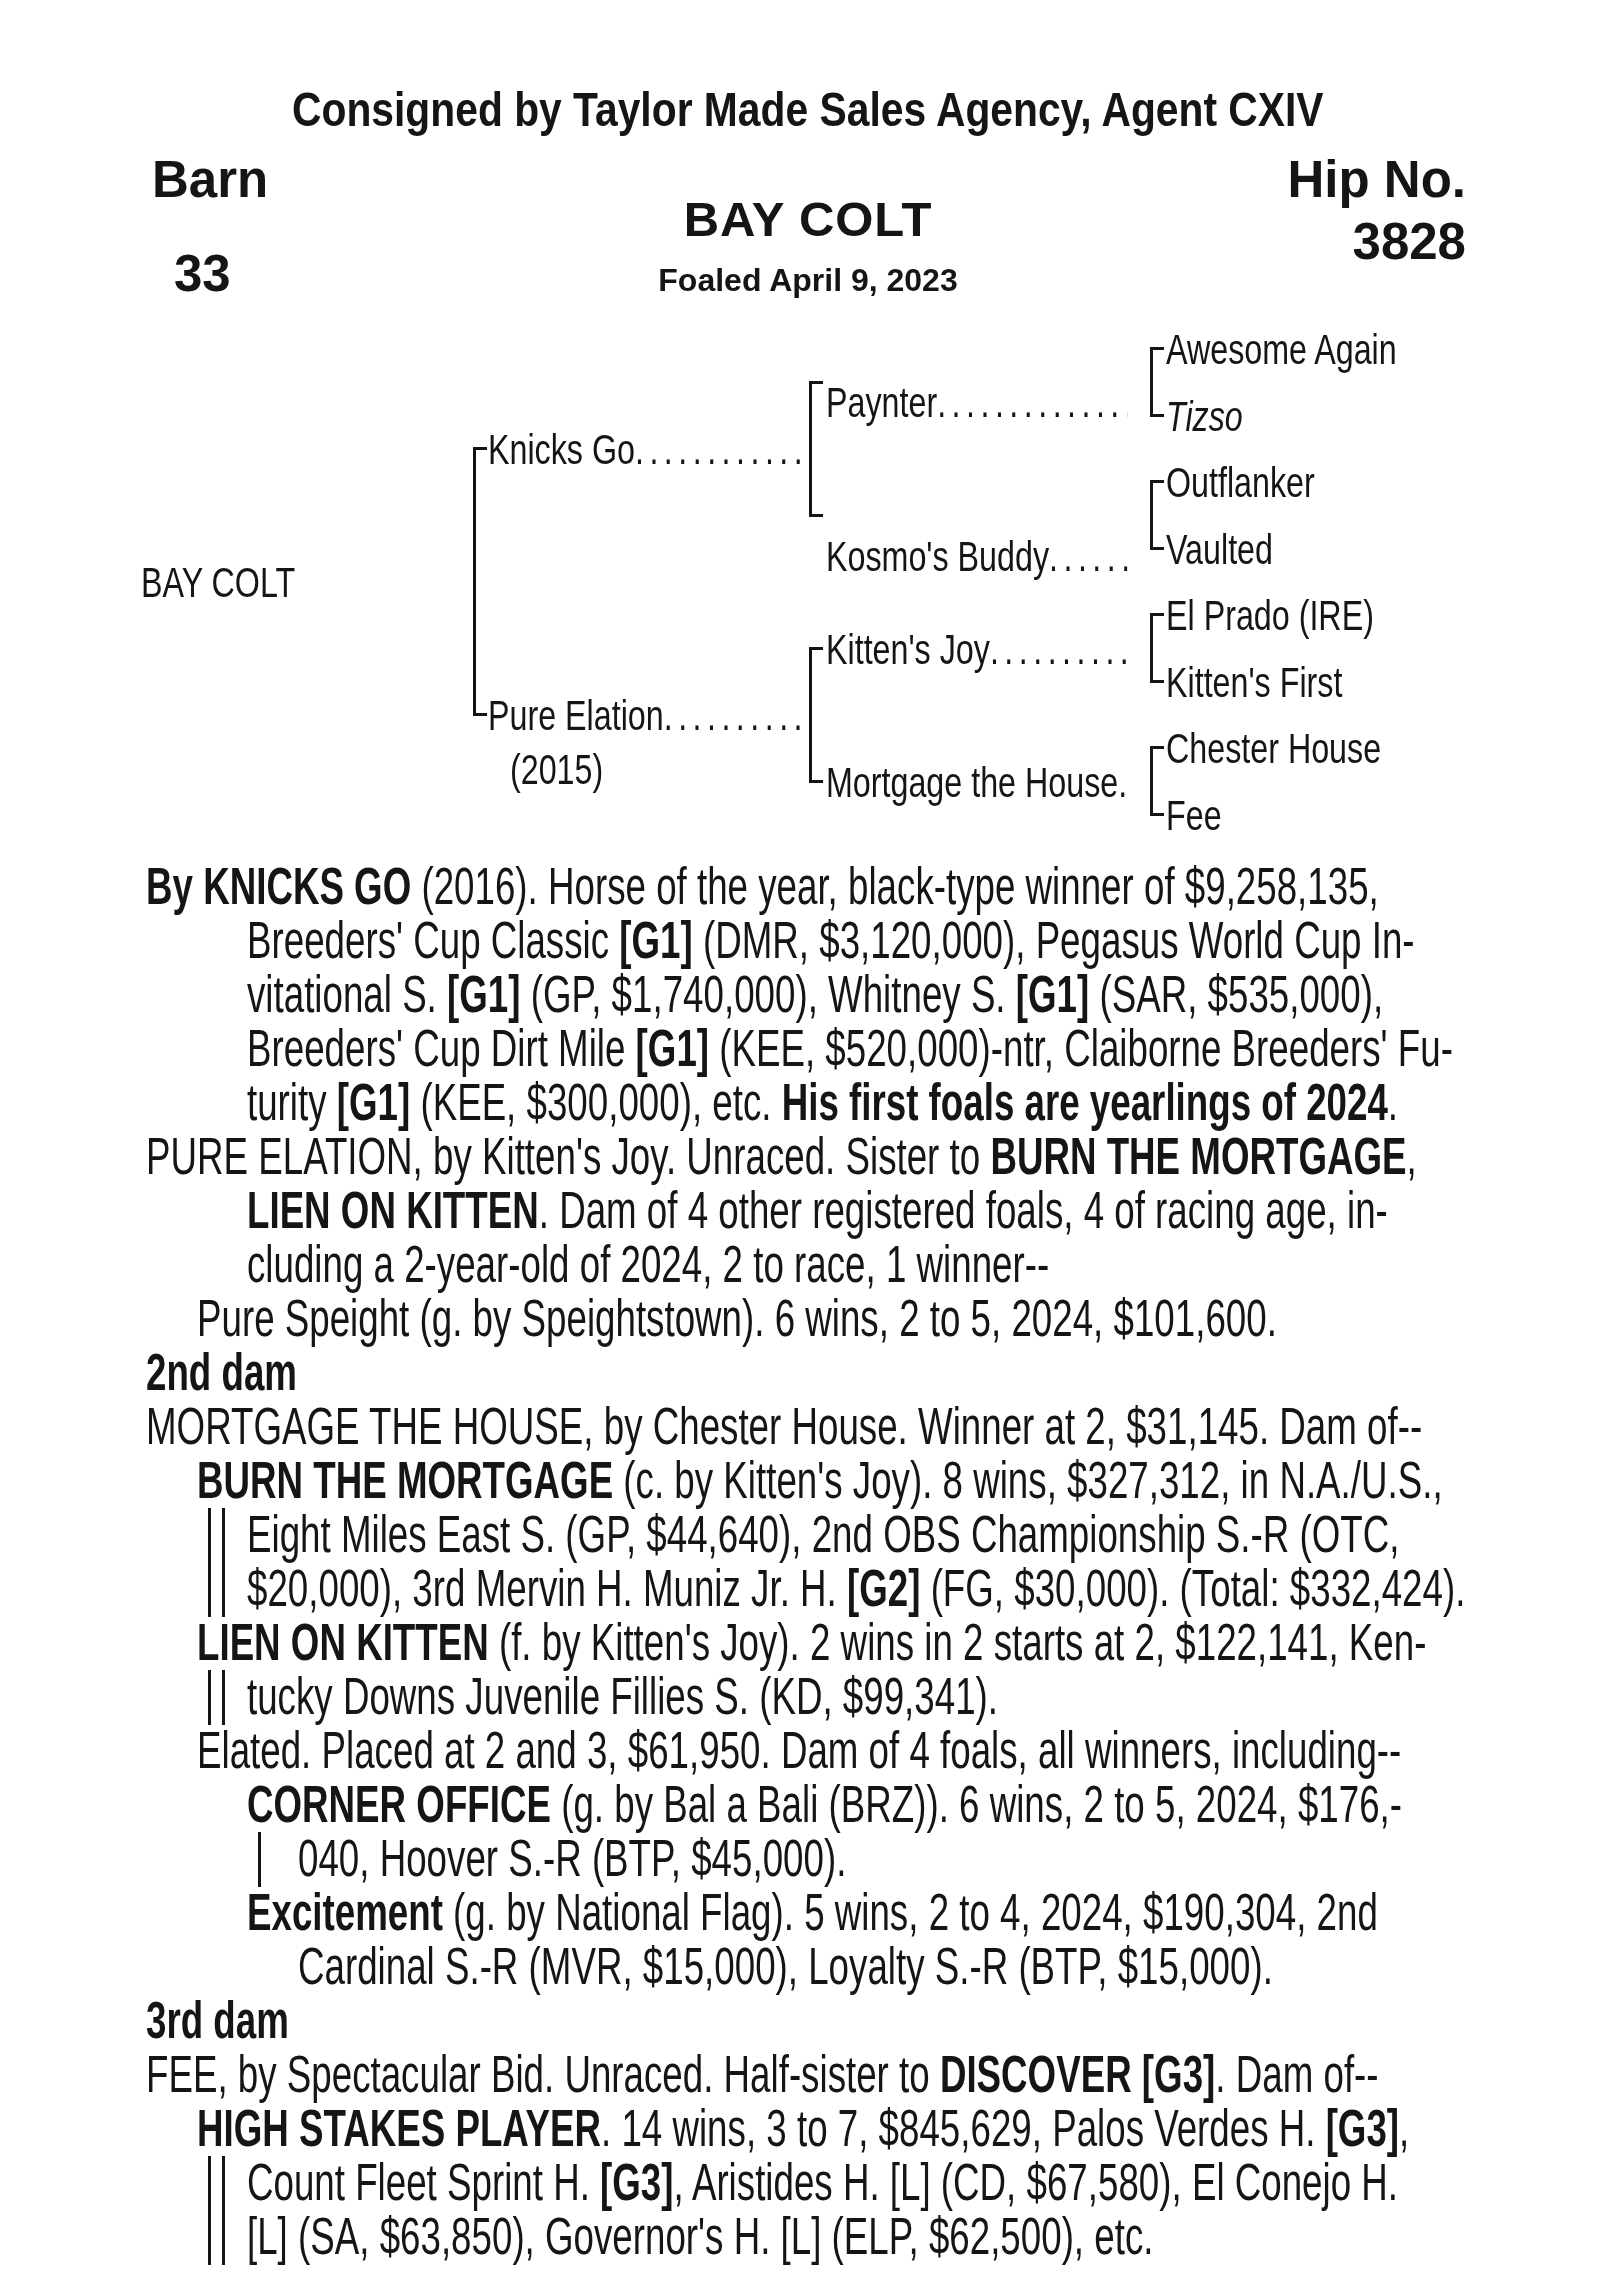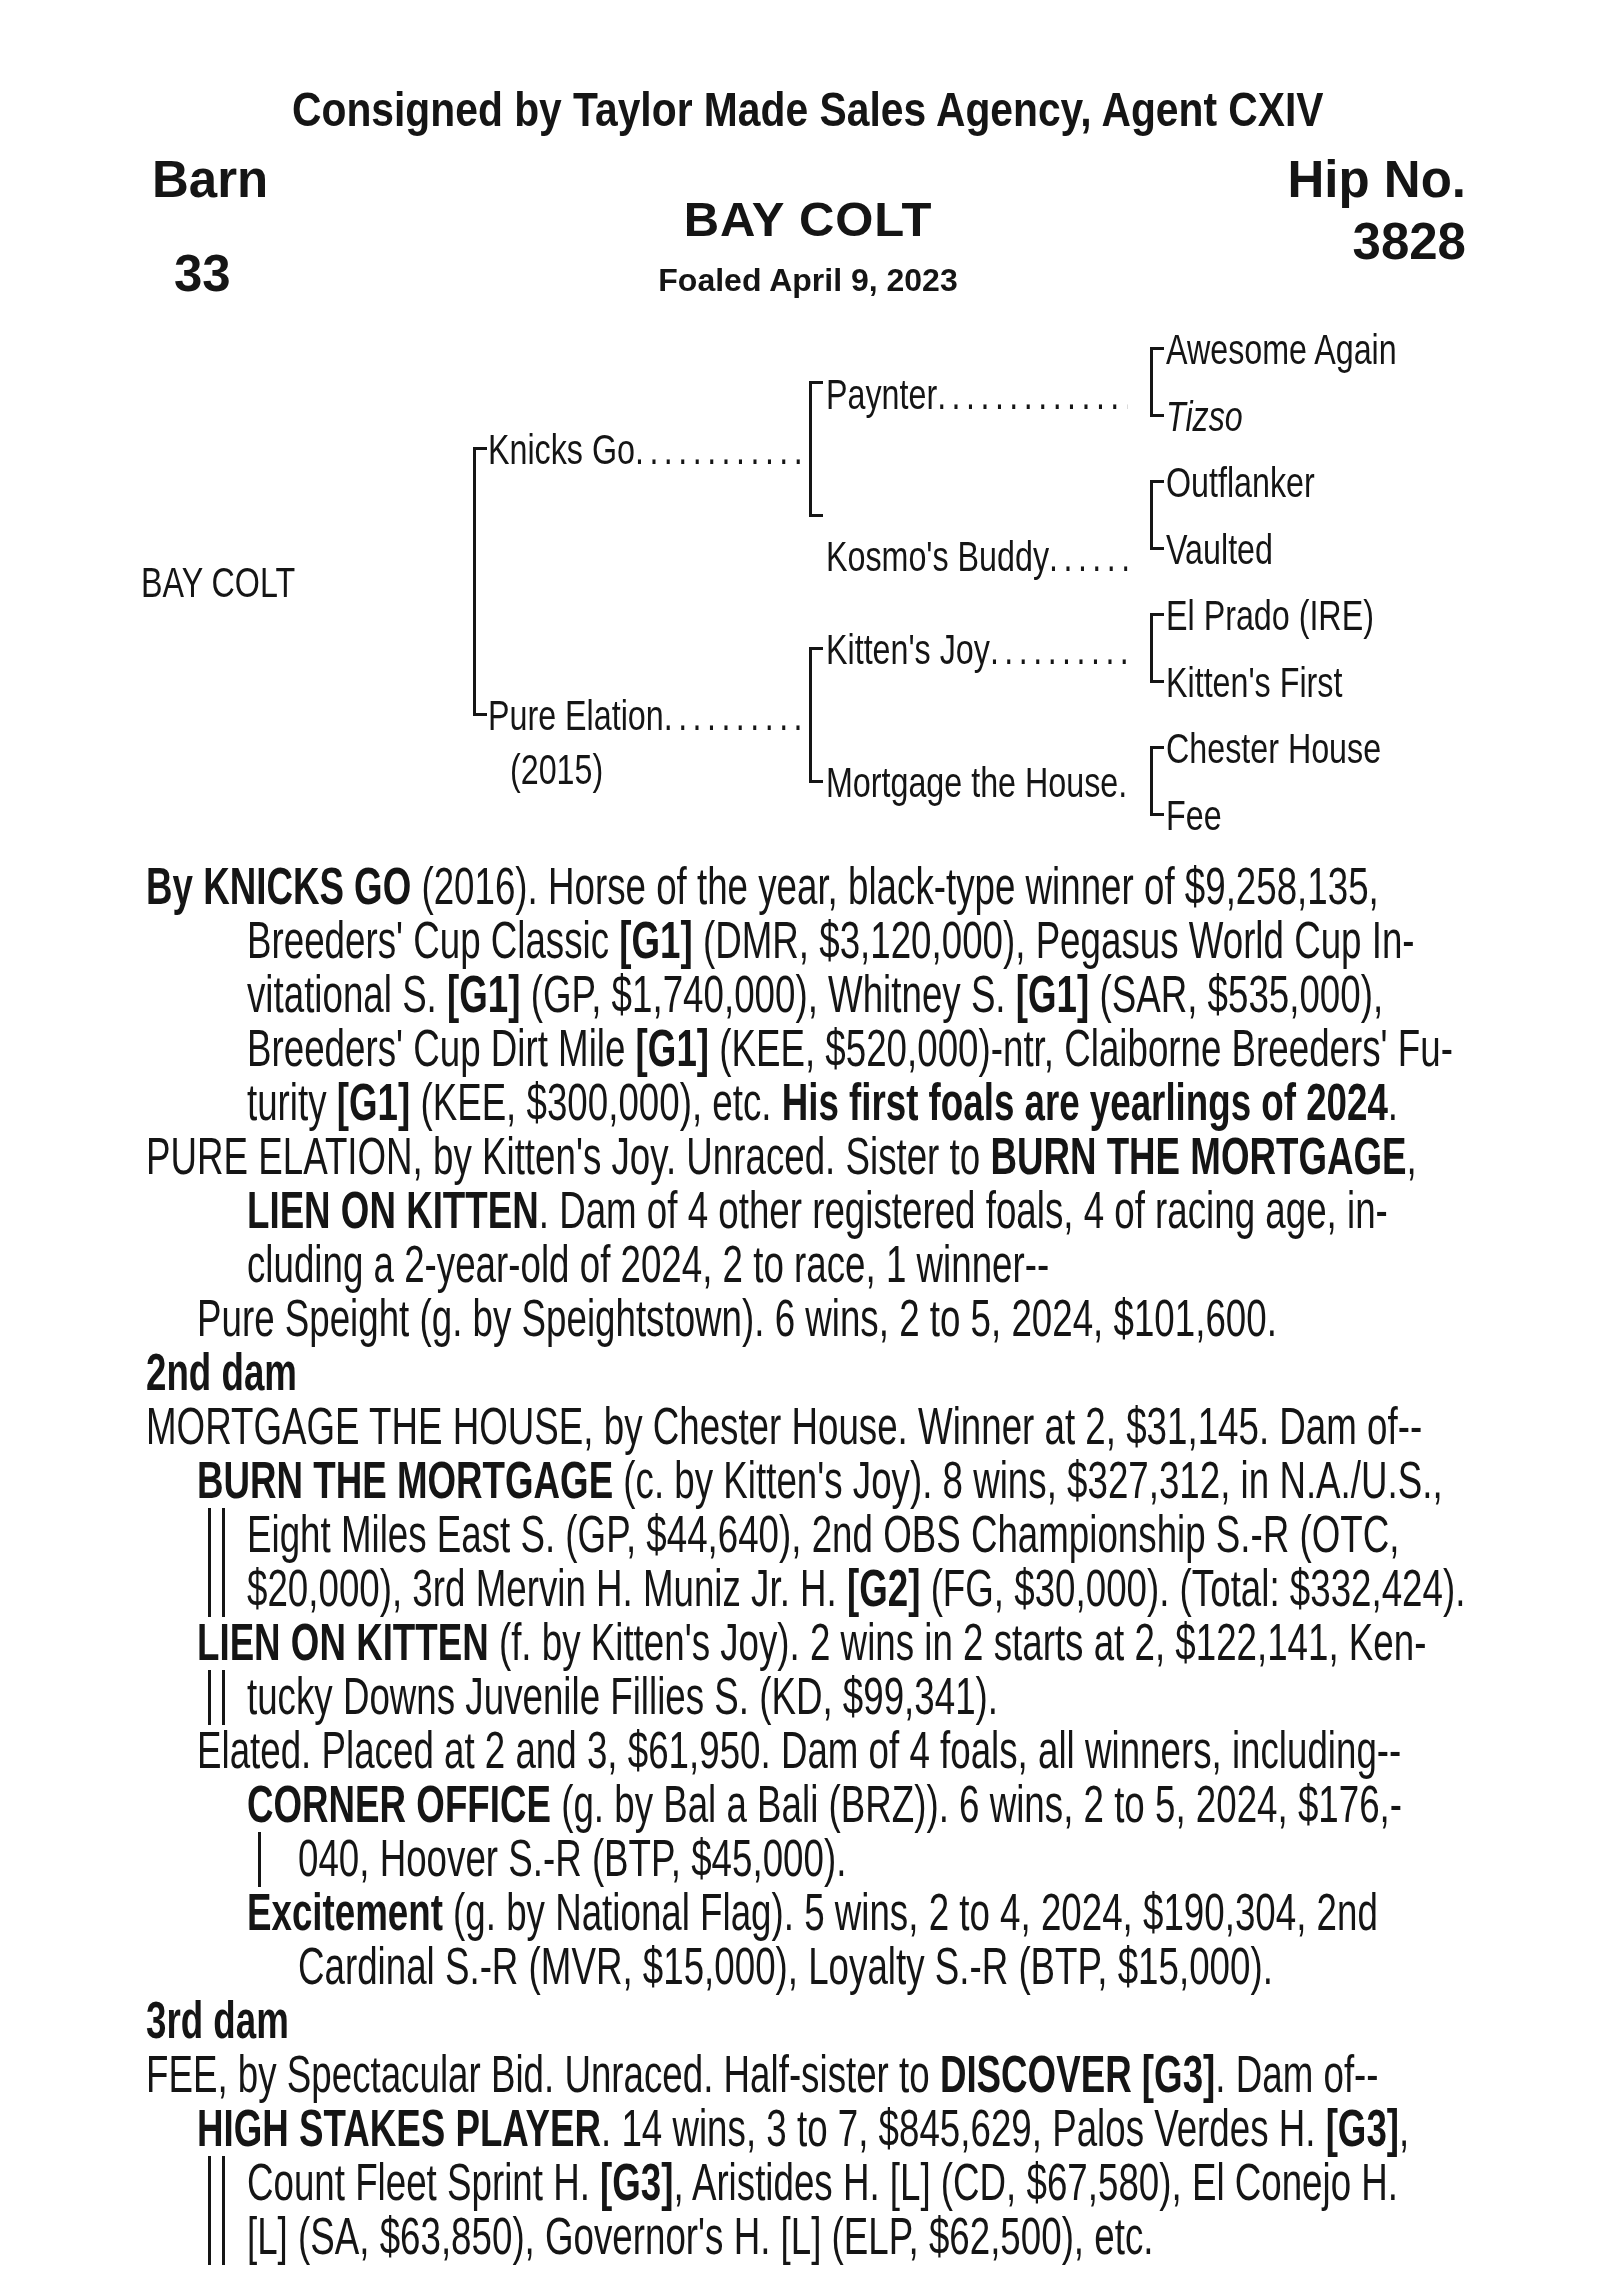--- a/index.html
+++ b/index.html
@@ -58,21 +58,21 @@
           <span class="ldr">........................................................................................................................</span>
         </div>
       </div>
       <div class="pnode" style="left: 488px; top: 692px; width: 314px;">
         <div class="pin">
           <span class="nm">Pure Elation</span>
           <span class="ldr">........................................................................................................................</span>
         </div>
       </div>
       <div class="sub" style="left: 510px; top: 746px;"><span class="sqz">(2015)</span></div>
-      <div class="pnode" style="left: 826px; top: 371px; width: 301px;">
+      <div class="pnode" style="left: 826px; top: 379px; width: 301px;">
         <div class="pin">
           <span class="nm">Paynter</span>
           <span class="ldr">........................................................................................................................</span>
         </div>
       </div>
       <div class="pnode" style="left: 826px; top: 493px; width: 301px; margin-top: 40px;">
         <div class="pin">
           <span class="nm">Kosmo's Buddy</span>
           <span class="ldr">........................................................................................................................</span>
         </div>

